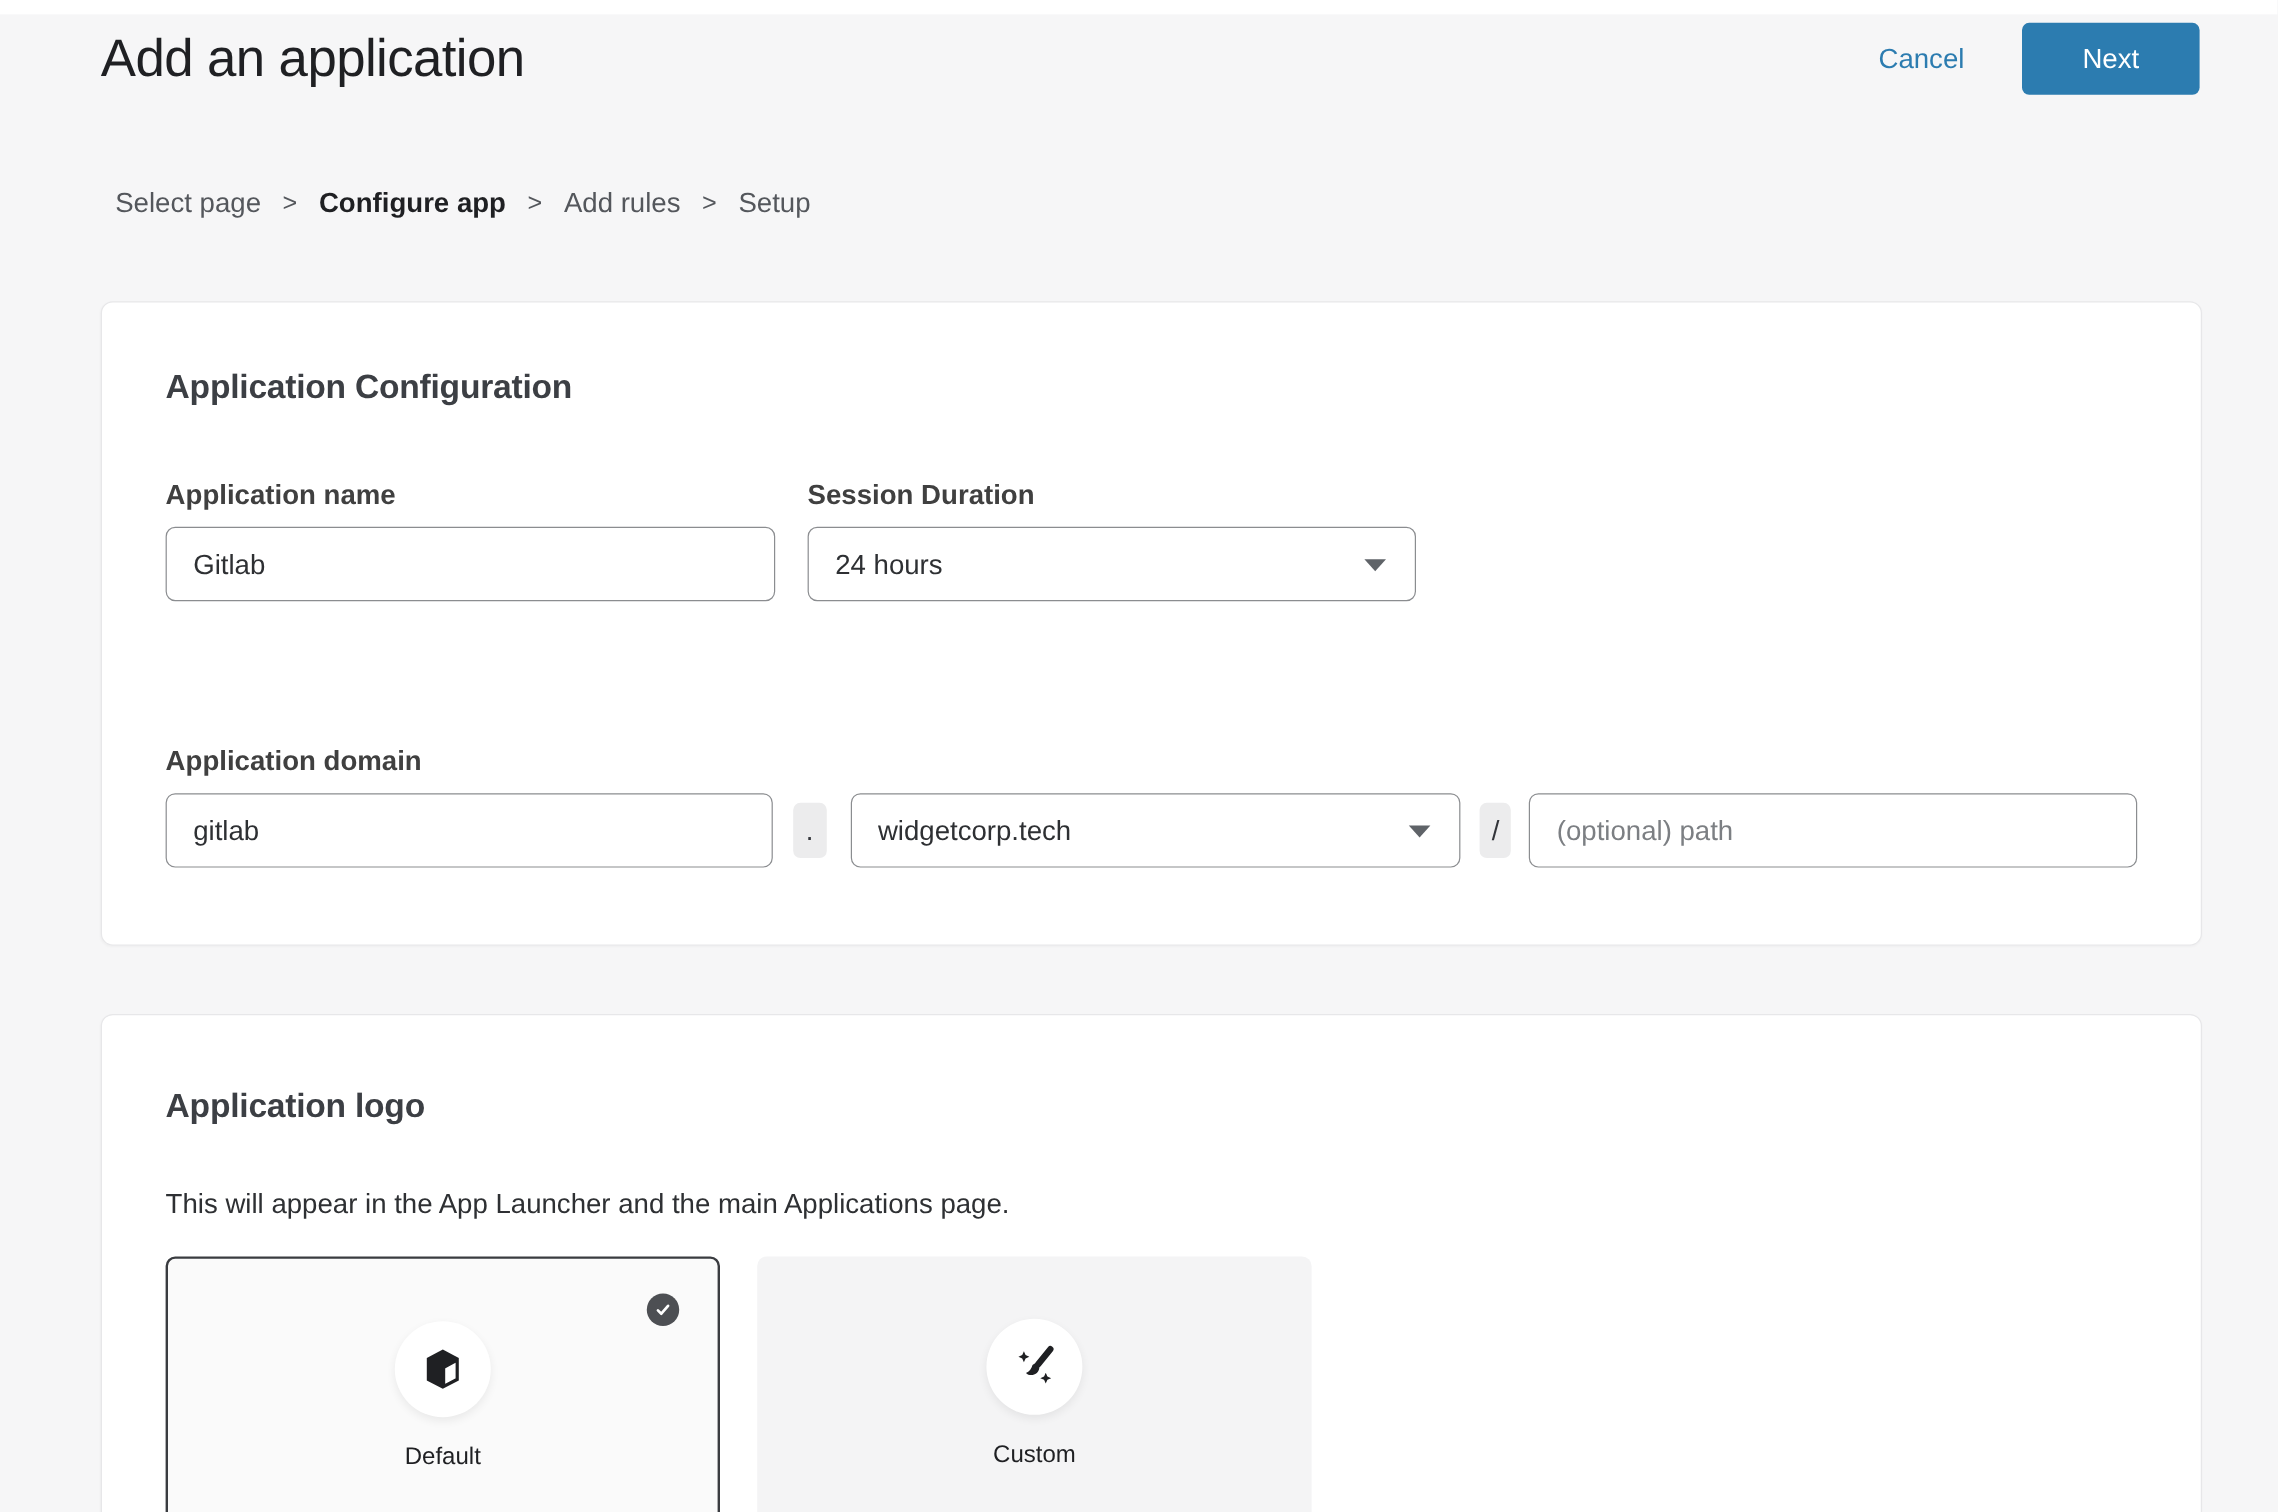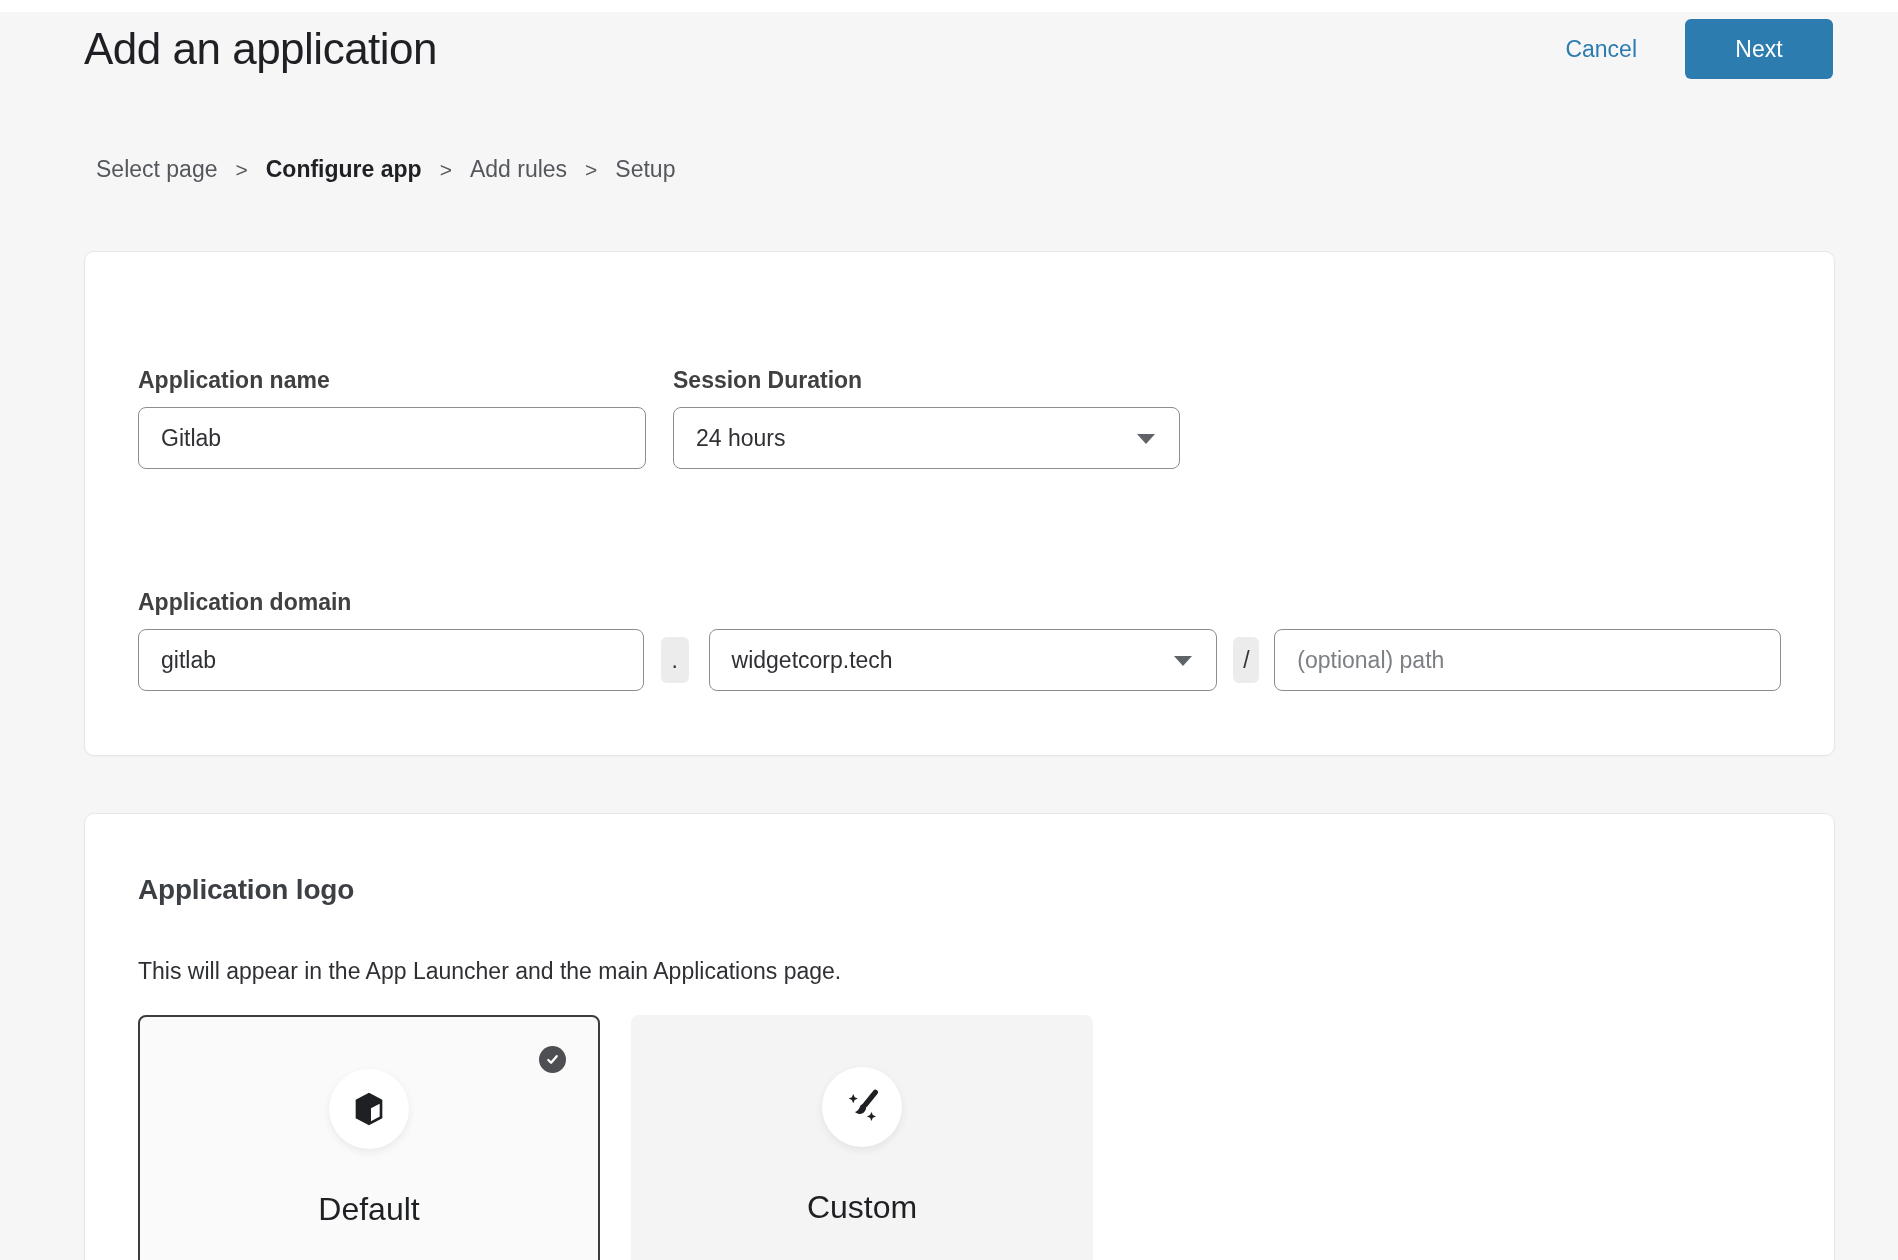--- a/index.html
+++ b/index.html
@@ -123,21 +123,21 @@
     background: #4d4f53;
     display: flex; align-items: center; justify-content: center;
   }
   .icon-circle {
     margin-top: 52px;
     width: 80px; height: 80px; border-radius: 50%;
     background: #ffffff;
     box-shadow: 0 3px 8px rgba(0,0,0,0.07);
     display: flex; align-items: center; justify-content: center;
   }
-  .tile-label { margin-top: 42px; font-size: 32px; color: #1f2023; }
+  .tile-label { margin-top: 22px; font-size: 20px; color: #1f2023; }
 </style>
 </head>
 <body>
 
 <div class="top-strip"></div>
 
 <div class="page-header">
   <h1 class="page-title">Add an application</h1>
   <div class="header-actions">
     <button class="cancel-link">Cancel</button>
@@ -149,20 +149,21 @@
   <span class="step">Select page</span>
   <span class="sep">&gt;</span>
   <span class="step active">Configure app</span>
   <span class="sep">&gt;</span>
   <span class="step">Add rules</span>
   <span class="sep">&gt;</span>
   <span class="step">Setup</span>
 </nav>
 
 <section class="card card-1">
+  <h2 class="card-heading">Application Configuration</h2>
 
   <div class="form-row">
     <div class="col-name">
       <div class="field-label">Application name</div>
       <input class="text-input" type="text" value="Gitlab" style="">
     </div>
     <div class="col-duration">
       <div class="field-label">Session Duration</div>
       <div class="select-box">
         <span>24 hours</span>

